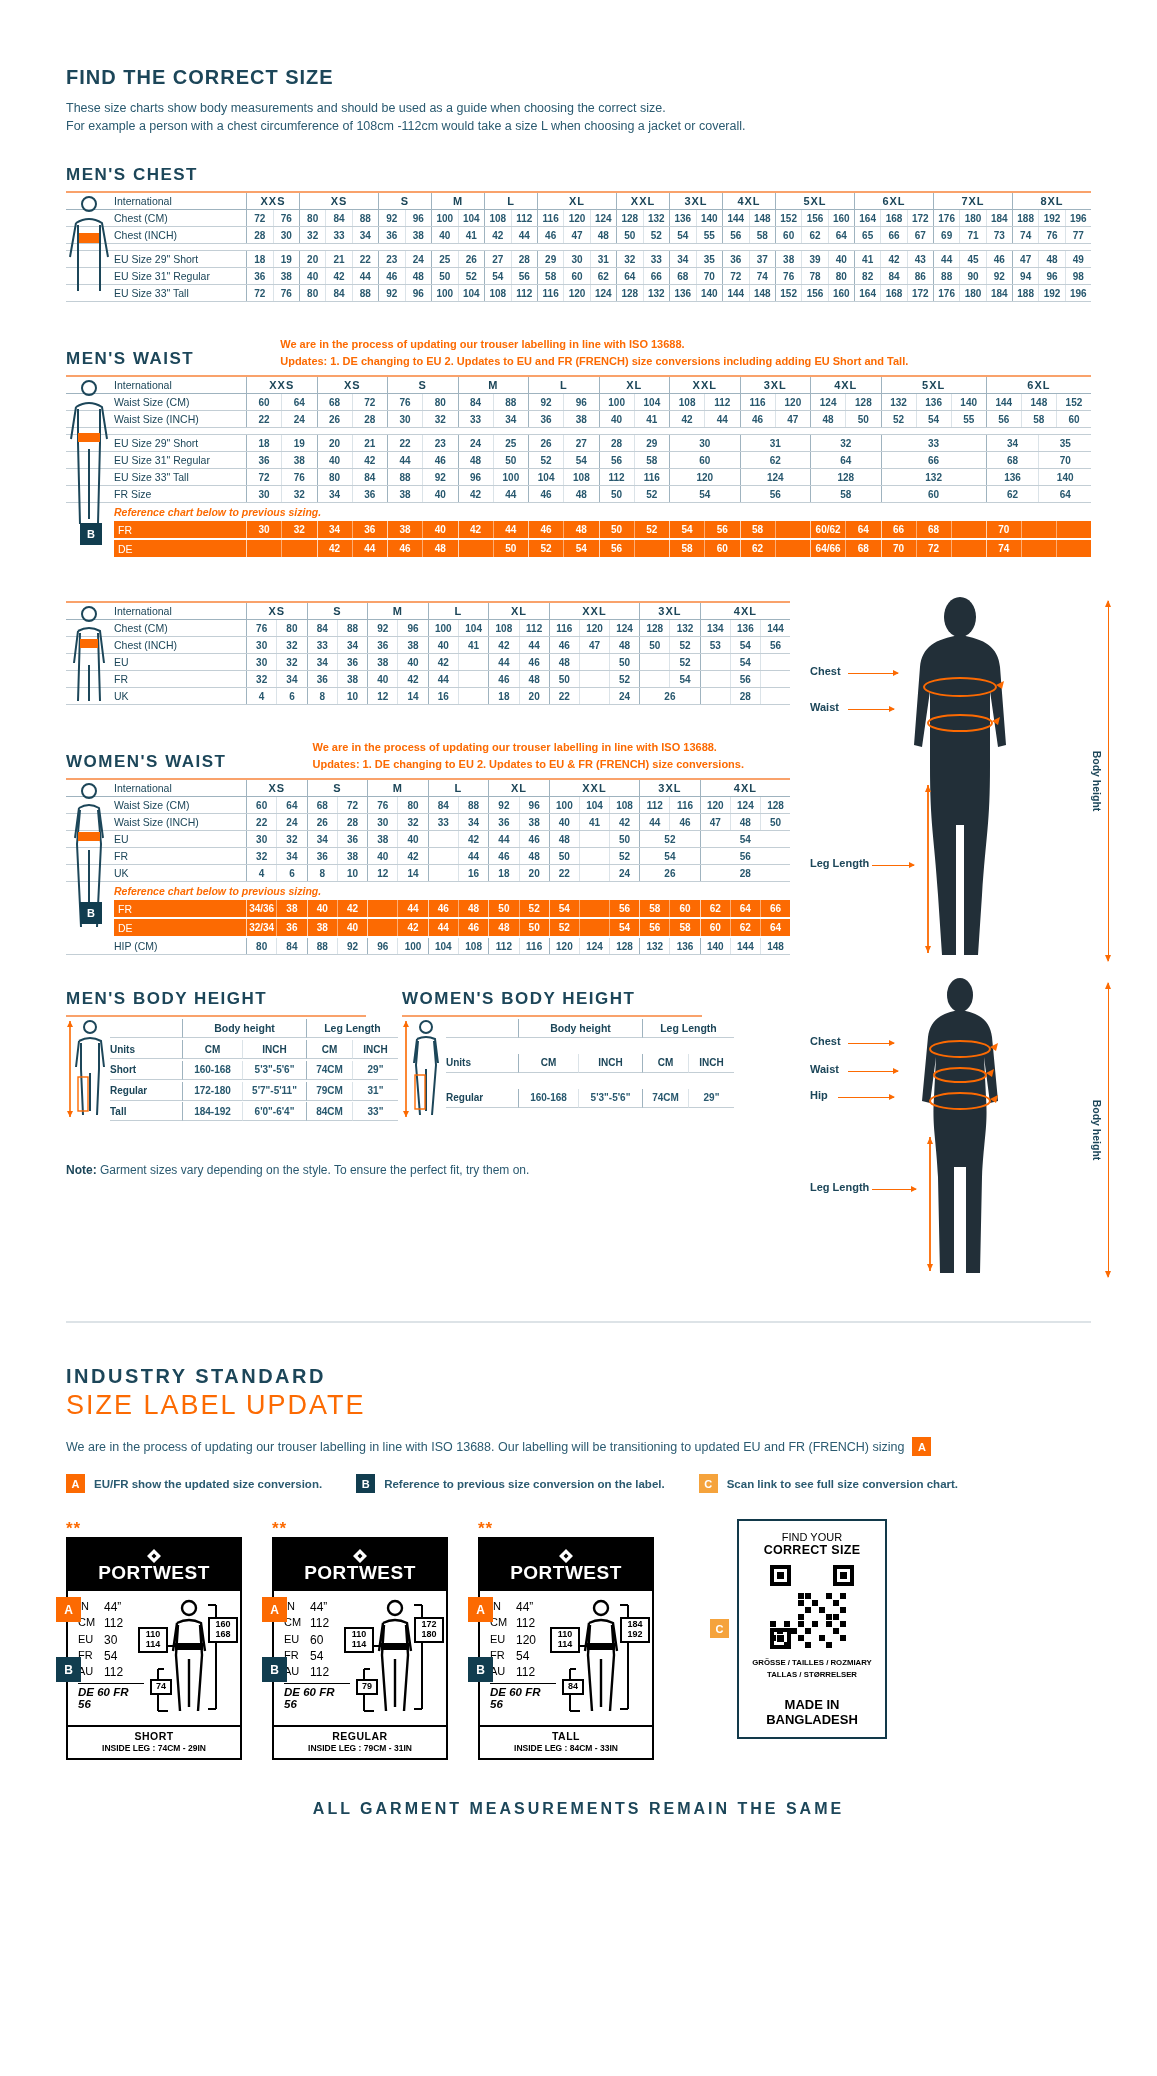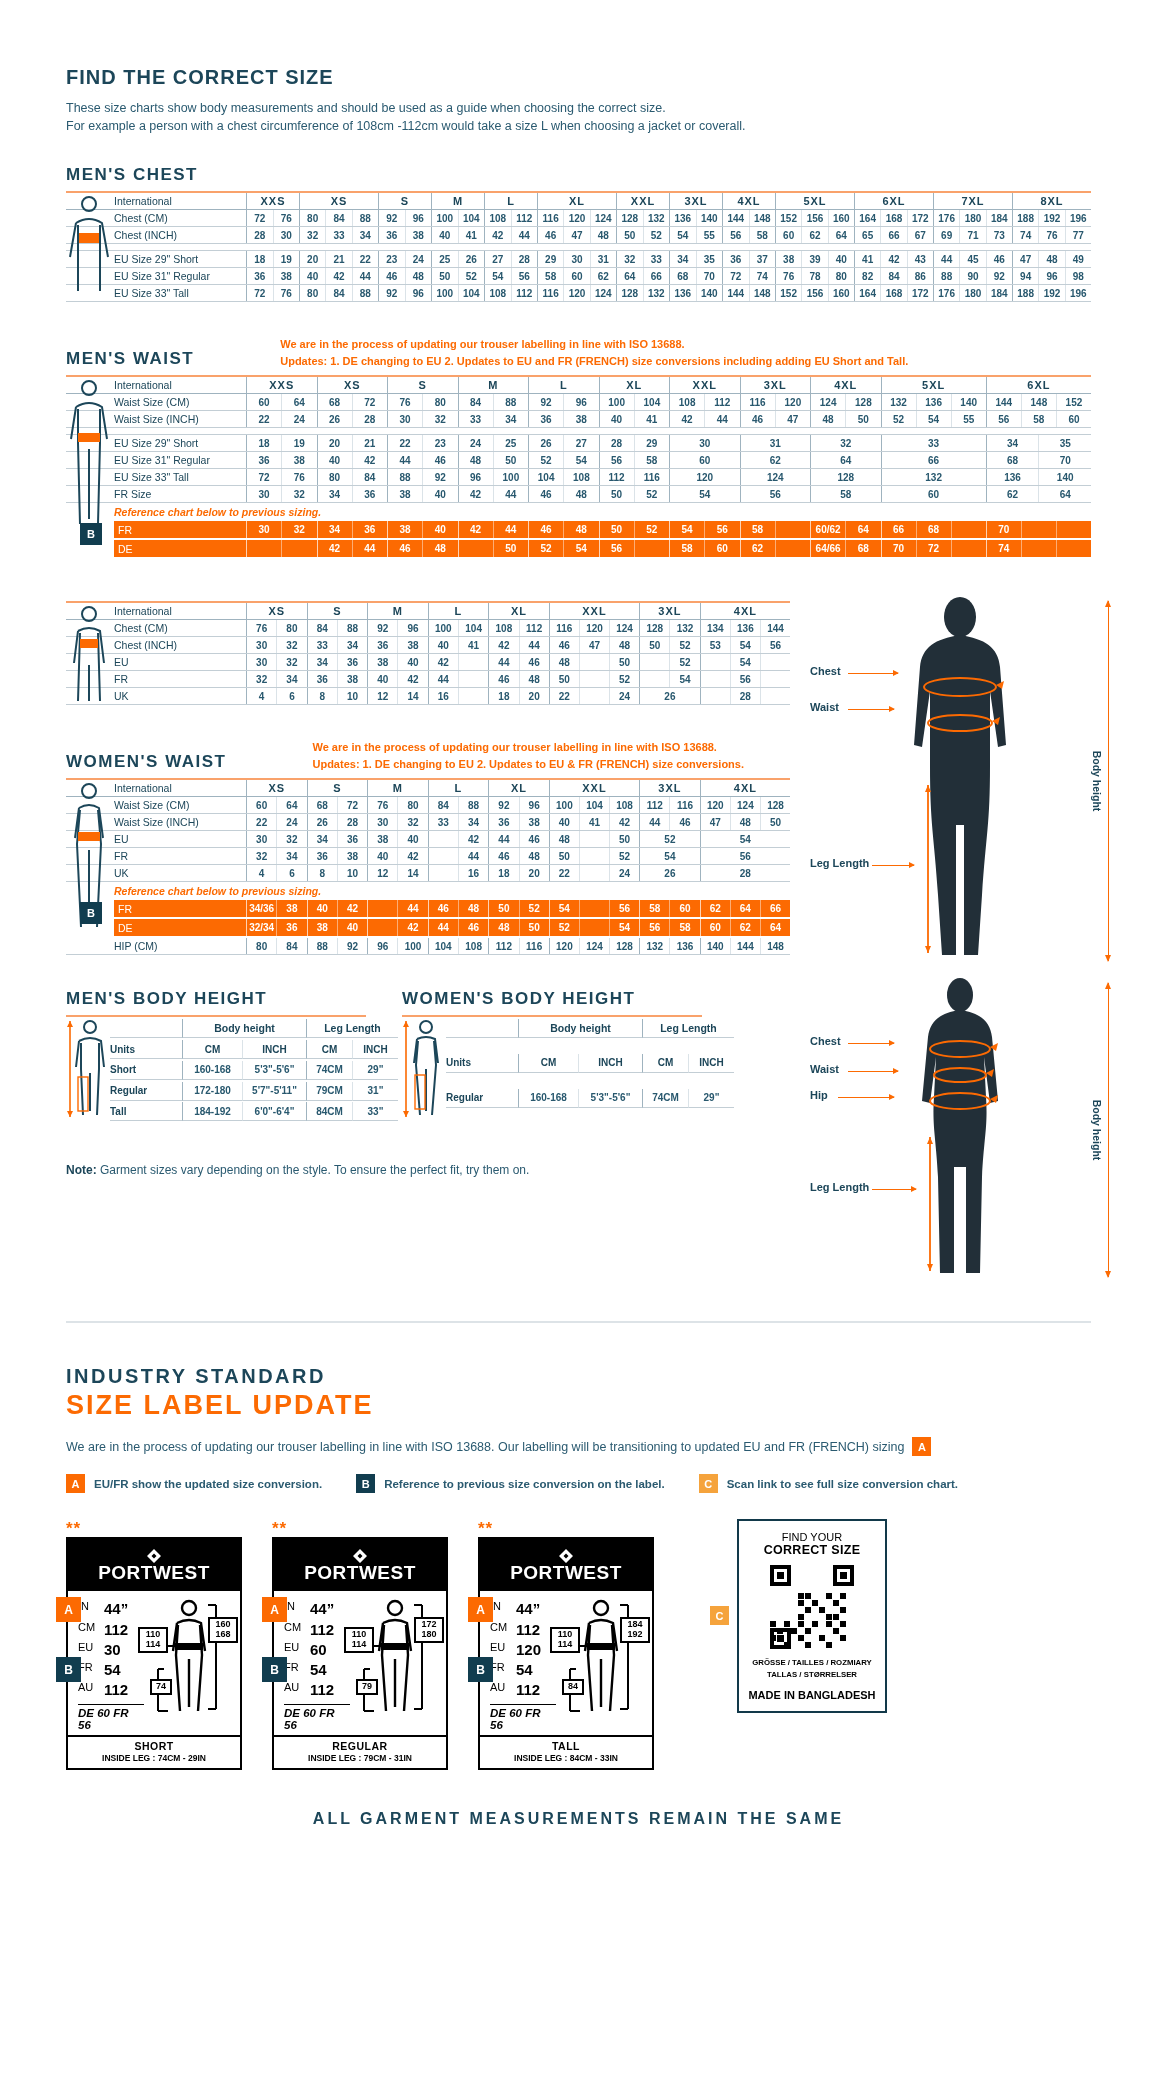--- a/index.html
+++ b/index.html
@@ -58,54 +58,54 @@
 .bh-vert:before,.bh-vert:after{content:"";position:absolute;left:-4.5px;border-left:3.2px solid transparent;border-right:3.2px solid transparent}
 .bh-vert:before{top:-1px;border-bottom:7px solid var(--orange)}
 .bh-vert:after{bottom:-1px;border-top:7px solid var(--orange)}
 .bh-vlabel{position:absolute;right:8px;top:50%;transform:translateY(-50%);writing-mode:vertical-rl;font-size:10.5px;font-weight:700;color:var(--teal)}
 
 .note{margin-top:40px;font-size:12px;color:#2a5a70}
 .note b{color:var(--teal)}
 
 .divider{height:2px;background:#dde3e7;margin:38px 0 0 0}
 .kicker{margin-top:42px;font-size:20px;font-weight:800;letter-spacing:2.5px;color:var(--teal)}
-.lu-title{font-size:27px;font-weight:700;letter-spacing:2px;color:var(--orange);margin-top:2px}
+.lu-title{font-size:27px;font-weight:400;letter-spacing:2px;color:var(--orange);margin-top:2px}
 .lu-intro{margin-top:16px;font-size:12.5px;color:#2a5a70;display:flex;align-items:center;gap:8px}
 .badge{width:19px;height:19px;flex:none;display:inline-flex;align-items:center;justify-content:center;color:#fff;font-weight:800;font-size:11px}
 .badge-a{background:var(--orange)}
 .badge-b{background:#113d4f}
 .badge-c{background:var(--amber)}
 .legend{display:flex;gap:34px;margin-top:18px;align-items:center}
 .legend-item{display:flex;align-items:center;gap:9px;font-size:11.5px;font-weight:600;color:#2a5a70}
 
 .cards{display:flex;margin-top:26px;align-items:flex-start}
 .card-wrap{position:relative;margin-right:30px}
 .stars{color:var(--orange);font-size:17px;font-weight:800;height:18px;letter-spacing:1px}
 .label-card{width:176px;border:2px solid #000;background:#fff;position:relative}
 .lc-head{background:#000;color:#fff;height:52px;display:flex;flex-direction:column;align-items:center;justify-content:center}
 .lc-logo{font-weight:800;font-size:19px;letter-spacing:.5px;line-height:1}
 .lc-body{display:flex;padding:8px 6px 4px 10px;position:relative;min-height:120px}
 .lc-col{width:66px;flex:none}
 .lc-line{display:flex;font-size:11px;color:#000;line-height:1.35}
 .lc-line .k{width:26px;font-weight:400}
-.lc-line .v{font-weight:700;font-size:15px}
+.lc-line .v{font-weight:400;font-size:12px}
 .lc-defr{border-top:1.5px solid #000;margin-top:3px;padding-top:2px;font-style:italic;font-weight:800;font-size:11.5px;color:#000}
 .lc-figarea{position:relative;flex:1}
 .m-box{position:absolute;border:2px solid #000;background:#fff;font-weight:800;font-size:9px;line-height:1.1;padding:1px 3px;text-align:center;color:#000}
 .lc-caption{border-top:2px solid #000;text-align:center;padding:3px 2px 5px 2px}
 .lc-fit{font-size:10.5px;font-weight:800;color:#000;letter-spacing:.5px}
 .lc-leg{font-size:8.5px;font-weight:600;color:#000;margin-top:1px}
 .card-badge{position:absolute;left:-12px;width:25px;height:25px;display:flex;align-items:center;justify-content:center;color:#fff;font-weight:800;font-size:12px;z-index:4}
 
 .qr-wrap{position:relative;margin-left:26px;display:flex;align-items:center}
 .qr-card{width:150px;border:2px solid #12394a;background:#fff;padding:10px 8px;text-align:center}
 .qr-l1{font-size:11px;color:#000}
 .qr-l2{font-size:12.5px;font-weight:800;color:#000;letter-spacing:.3px}
 .qr-langs{font-size:7.8px;font-weight:700;color:#000;line-height:1.5;margin-top:8px}
-.qr-made{font-size:11px;font-weight:800;color:#000;margin-top:8px}
+.qr-made{font-size:13px;font-weight:800;color:#000;margin-top:16px}
 .footer1{margin-top:40px;text-align:center;font-size:16px;font-weight:800;letter-spacing:3px;color:var(--teal)}
 .footer2{margin-top:8px;text-align:center;font-size:13px;font-weight:700;letter-spacing:2px;color:#2a5a70}
 </style>
 </head>
 <body>
 
 <div class="page">
 
   <h1>FIND THE CORRECT SIZE</h1>
   <div class="intro">

